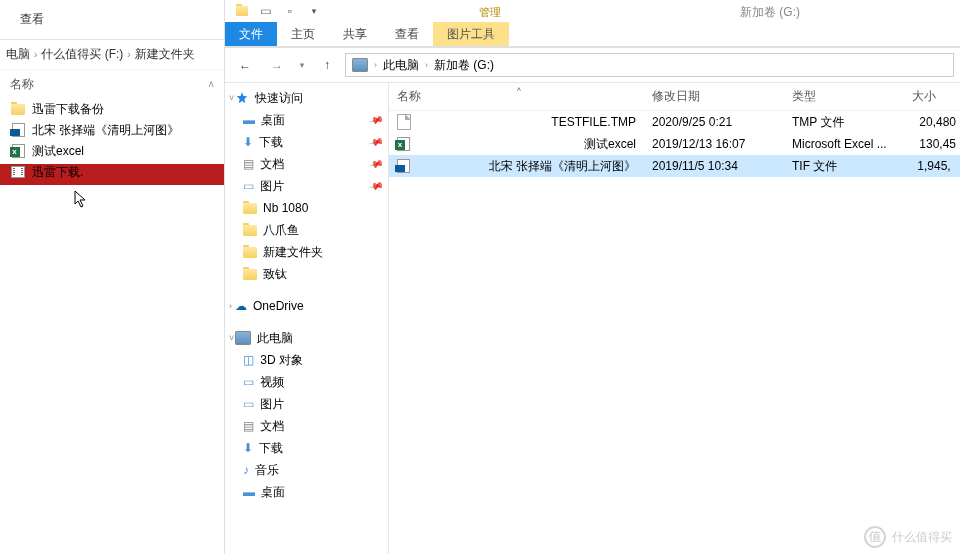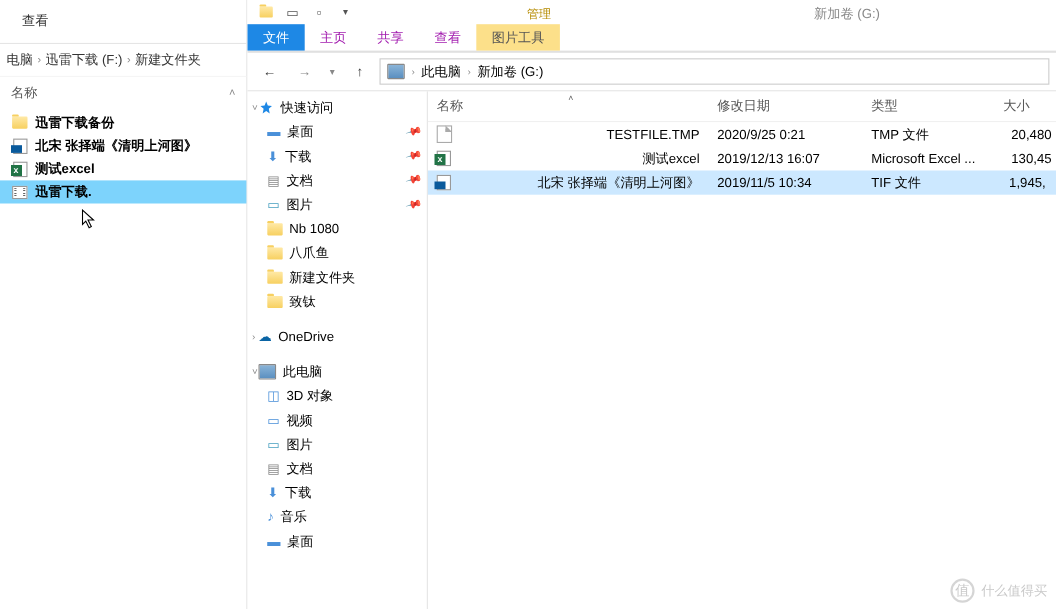--- a/index.html
+++ b/index.html
@@ -6,40 +6,40 @@
 body { background: #fff; overflow: hidden; width: 960px; height: 554px; position: relative; }
 .left-pane { position: absolute; left: 0; top: 0; width: 225px; height: 554px; background: #fff; border-right: 1px solid #e0e0e0; }
 .left-tabs { height: 40px; display: flex; align-items: center; padding-left: 10px; border-bottom: 1px solid #e5e5e5; }
 .left-tab { padding: 4px 10px; color: #333; }
 .left-breadcrumb { height: 30px; display: flex; align-items: center; padding: 0 6px; border-bottom: 1px solid #f5f5f5; gap: 2px; }
 .left-breadcrumb span { color: #333; }
 .left-breadcrumb .sep { color: #888; font-size: 10px; padding: 0 2px; }
 .left-header { display: flex; align-items: center; padding: 6px 10px; color: #555; font-size: 12px; }
 .left-header .sort { margin-left: auto; color: #888; cursor: pointer; font-size: 10px; }
 .left-list { padding: 2px 0; }
-.left-item { display: flex; align-items: center; height: 21px; padding: 0 10px; gap: 6px; cursor: pointer; font-weight: bold; }
-.left-item.selected { background: #7dd3fc; }
+.left-item { display: flex; height: 21px; padding: 0 10px; gap: 6px; cursor: pointer; }
+.left-item.selected { background: #b91c1c; }
 .icon { width: 16px; height: 16px; display: inline-flex; align-items: center; justify-content: center; font-size: 12px; }
 .folder-icon { background: linear-gradient(#ffe9a6, #f7d060); border-radius: 1px; width: 14px; height: 11px; position: relative; }
 .folder-icon::before { content: ''; position: absolute; top: -2px; left: 0; width: 6px; height: 2px; background: #f7d060; border-radius: 1px 1px 0 0; }
 .excel-icon { background: #fff; border: 1px solid #999; width: 13px; height: 14px; position: relative; }
 .excel-icon::after { content: 'x'; position: absolute; left: -3px; top: 2px; background: #217346; color: #fff; font-size: 8px; width: 10px; height: 10px; text-align: center; line-height: 10px; font-weight: bold; }
 .tif-icon { background: #fff; border: 1px solid #999; width: 13px; height: 14px; position: relative; }
 .tif-icon::after { content: ''; position: absolute; left: -3px; top: 5px; background: #0a5a9c; width: 10px; height: 7px; }
 .video-icon { background: #fff; border: 1px solid #999; width: 14px; height: 12px; position: relative; }
 .video-icon::before { content: ''; position: absolute; left: 1px; top: 1px; bottom: 1px; width: 2px; background: repeating-linear-gradient(#666, #666 1px, #fff 1px, #fff 2px); }
 .video-icon::after { content: ''; position: absolute; right: 1px; top: 1px; bottom: 1px; width: 2px; background: repeating-linear-gradient(#666, #666 1px, #fff 1px, #fff 2px); }
 .cursor { position: absolute; left: 74px; top: 190px; width: 16px; height: 20px; pointer-events: none; z-index: 100; }
 
 .right-pane { position: absolute; left: 225px; top: 0; width: 735px; height: 554px; background: #fff; }
 .title-bar { height: 22px; background: #fff; display: flex; align-items: center; border-bottom: 1px solid #fff; }
 .qat { display: flex; align-items: center; gap: 2px; padding-left: 6px; }
 .qat-btn { width: 22px; height: 20px; display: flex; align-items: center; justify-content: center; color: #555; }
 .ribbon-tabs { height: 24px; display: flex; }
-.rtab { padding: 3px 14px; color: #a21caf; cursor: pointer; display: flex; align-items: center; }
+.rtab { padding: 3px 14px; color: #404040; cursor: pointer; display: flex; align-items: center; }
 .rtab.file { background: #1e88e5; color: #fff; }
 .rtab.contextual { background: #fce08a; color: #555; }
 .rtab.contextual-head { color: #b58b00; font-size: 11px; position: absolute; top: 2px; }
 .title-text { position: absolute; left: 515px; top: 4px; color: #888; font-size: 12px; }
 .ribbon-sep { height: 2px; background: #e0e0e0; }
 
 .nav-row { height: 35px; display: flex; align-items: center; padding: 0 6px; gap: 4px; border-bottom: 1px solid #e5e5e5; }
 .nav-btn { width: 28px; height: 26px; display: flex; align-items: center; justify-content: center; color: #888; cursor: pointer; }
 .nav-btn.active { color: #333; }
 .addr-bar { flex: 1; height: 24px; border: 1px solid #ccc; display: flex; align-items: center; padding: 0 2px; background: #fff; }
@@ -77,21 +77,21 @@
 </head>
 <body>
 
 <div class="left-pane">
   <div class="left-tabs">
     <div class="left-tab">查看</div>
   </div>
   <div class="left-breadcrumb">
     <span>电脑</span>
       <span class="sep">›</span>
-    <span>迅雷下载 (F:)</span>
+    <span>什么值得买 (F:)</span>
       <span class="sep">›</span>
     <span>新建文件夹</span>
   </div>
   <div class="left-header">
     <span>名称</span>
     <span class="sort">˄</span>
   </div>
   <div class="left-list">
     <div class="left-item">
       <span class="icon">

